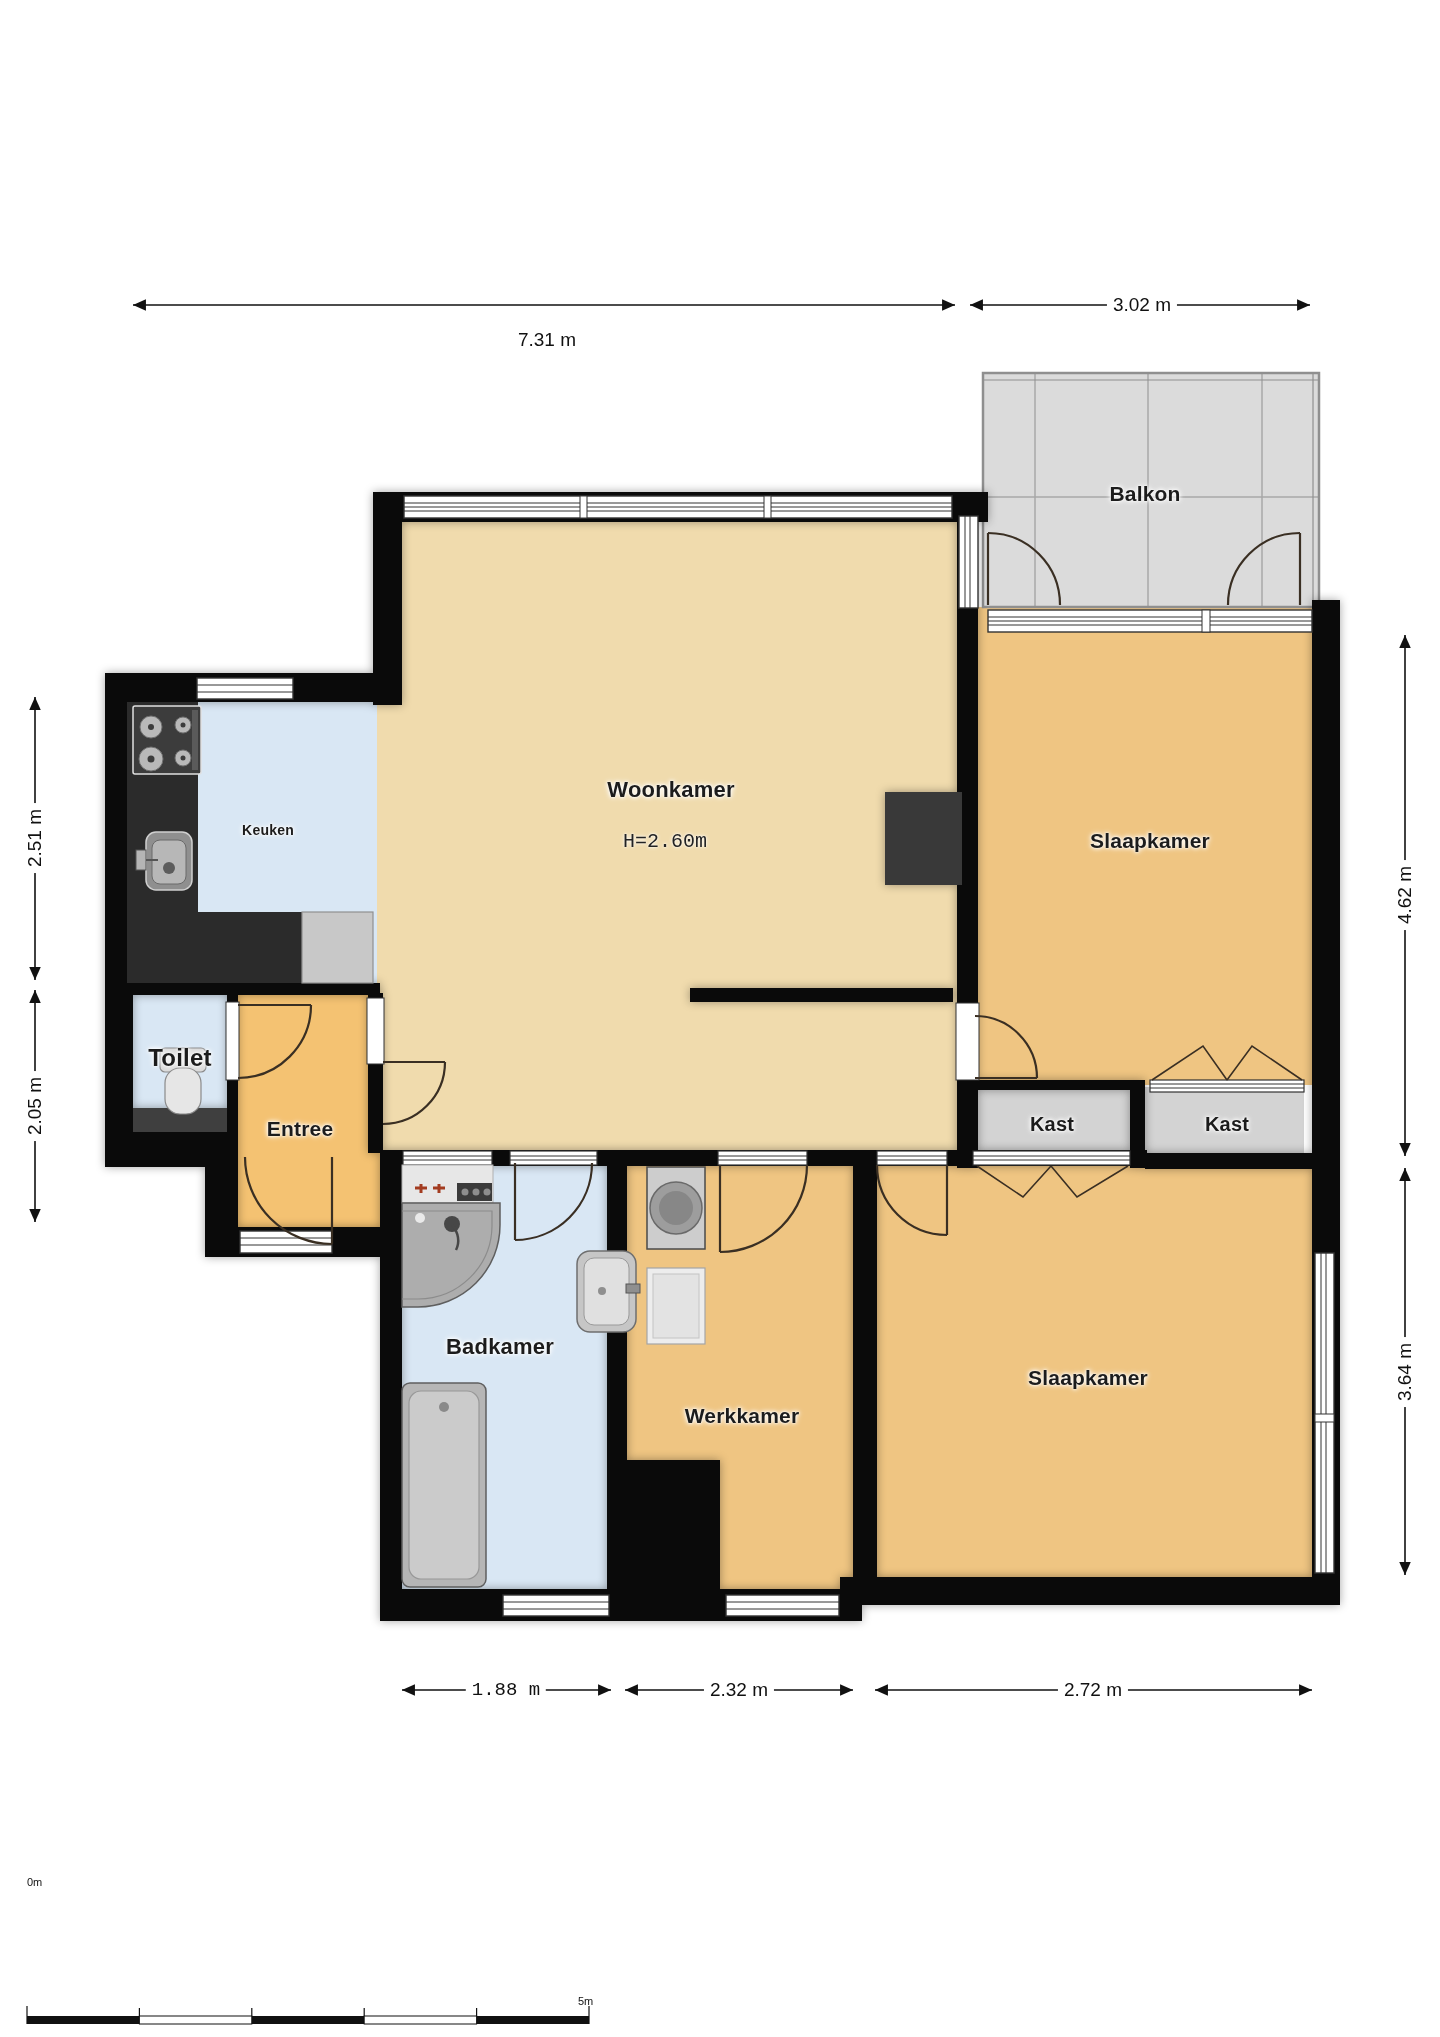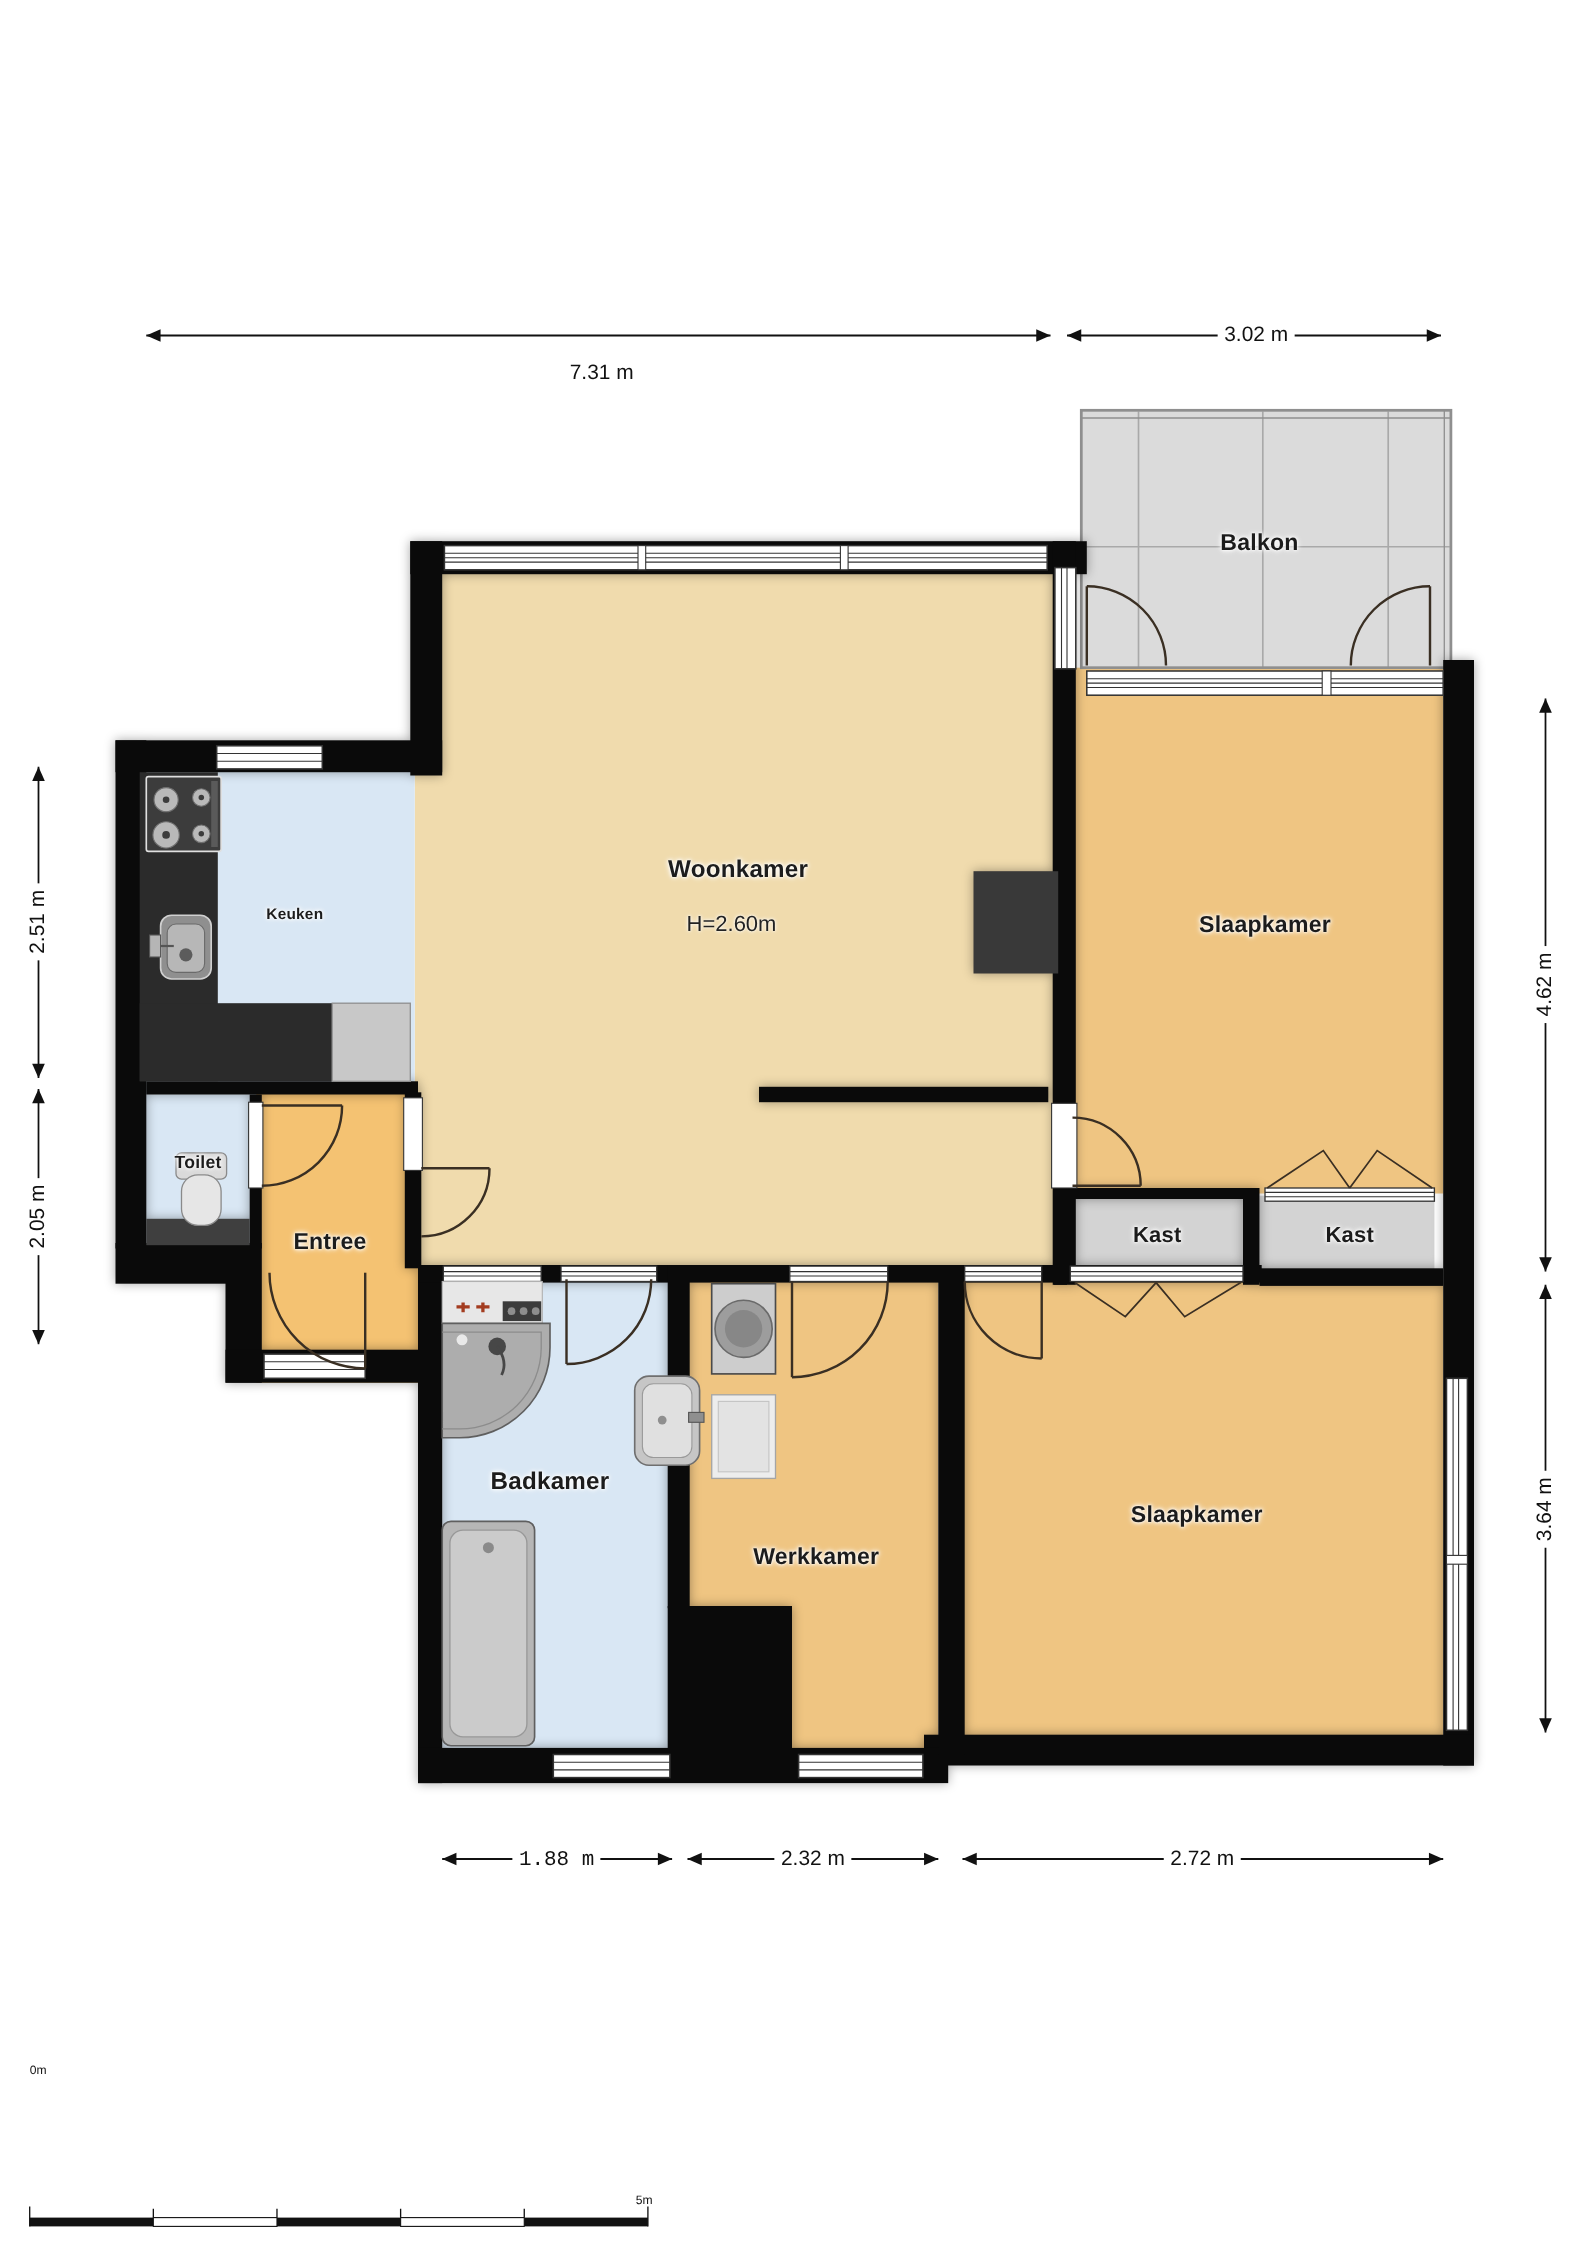--- a/index.html
+++ b/index.html
@@ -3,21 +3,21 @@
 <meta charset="utf-8">
 <style>
   html,body{margin:0;padding:0;background:#ffffff;}
   .plan{position:relative;width:1440px;height:2037px;background:#fff;overflow:hidden;
         font-family:"Liberation Sans", sans-serif;}
   .floor{position:absolute;}
   .room-label{position:absolute;transform:translate(-50%,-50%);font-weight:bold;
       color:#1c1c1c;white-space:nowrap;letter-spacing:.2px;
       text-shadow:0 0 2px #fff,0 0 4px #fff,0 0 6px #fff;}
   .sub-label{position:absolute;transform:translate(-50%,-50%);font-weight:normal;
-      color:#222;white-space:nowrap;text-shadow:0 0 2px #fff,0 0 4px #fff;}
+      color:#222;white-space:nowrap;text-shadow:0 0 2px #fff,0 0 4px #fff;font-family:Liberation Mono, monospace;}
   .dim-label{position:absolute;transform:translate(-50%,-50%);font-size:19px;color:#111;
       background:#fff;padding:0 6px;white-space:nowrap;}
   .dim-label.vert{transform:translate(-50%,-50%) rotate(-90deg);padding:0 6px;}
   .scale-label{position:absolute;font-size:11px;color:#111;}
   svg{position:absolute;left:0;top:0;pointer-events:none;}
 </style>
 </head>
 <body>
 
 <div class="plan">
@@ -308,21 +308,21 @@
         <line x1="589" y1="2006" x2="589" y2="2024"></line>
       </g>
     </g>
   </svg>
 
   <div class="room-label" style="left:1145px;top:494px;font-size:21px;">Balkon</div>
   <div class="room-label" style="left:671px;top:790px;font-size:22px;">Woonkamer</div>
   <div class="sub-label" style="left:665px;top:841px;font-size:20px;">H=2.60m</div>
   <div class="room-label" style="left:1150px;top:841px;font-size:21px;">Slaapkamer</div>
   <div class="room-label" style="left:268px;top:830px;font-size:14px;">Keuken</div>
-  <div class="room-label" style="left:180px;top:1058px;font-size:16px;">Toilet</div>
+  <div class="room-label" style="left:180px;top:1058px;font-size:24px;">Toilet</div>
   <div class="room-label" style="left:300px;top:1129px;font-size:21px;">Entree</div>
   <div class="room-label" style="left:1052px;top:1124px;font-size:20px;">Kast</div>
   <div class="room-label" style="left:1227px;top:1124px;font-size:20px;">Kast</div>
   <div class="room-label" style="left:500px;top:1347px;font-size:22px;">Badkamer</div>
   <div class="room-label" style="left:742px;top:1416px;font-size:21px;">Werkkamer</div>
   <div class="room-label" style="left:1088px;top:1378px;font-size:21px;">Slaapkamer</div>
 
   <div class="dim-label" style="left:547px;top:305px;margin-top:35px;">7.31 m</div>
   <div class="dim-label" style="left:1142px;top:305px;">3.02 m</div>
   <div class="dim-label vert" style="left:35px;top:838px;">2.51 m</div>

